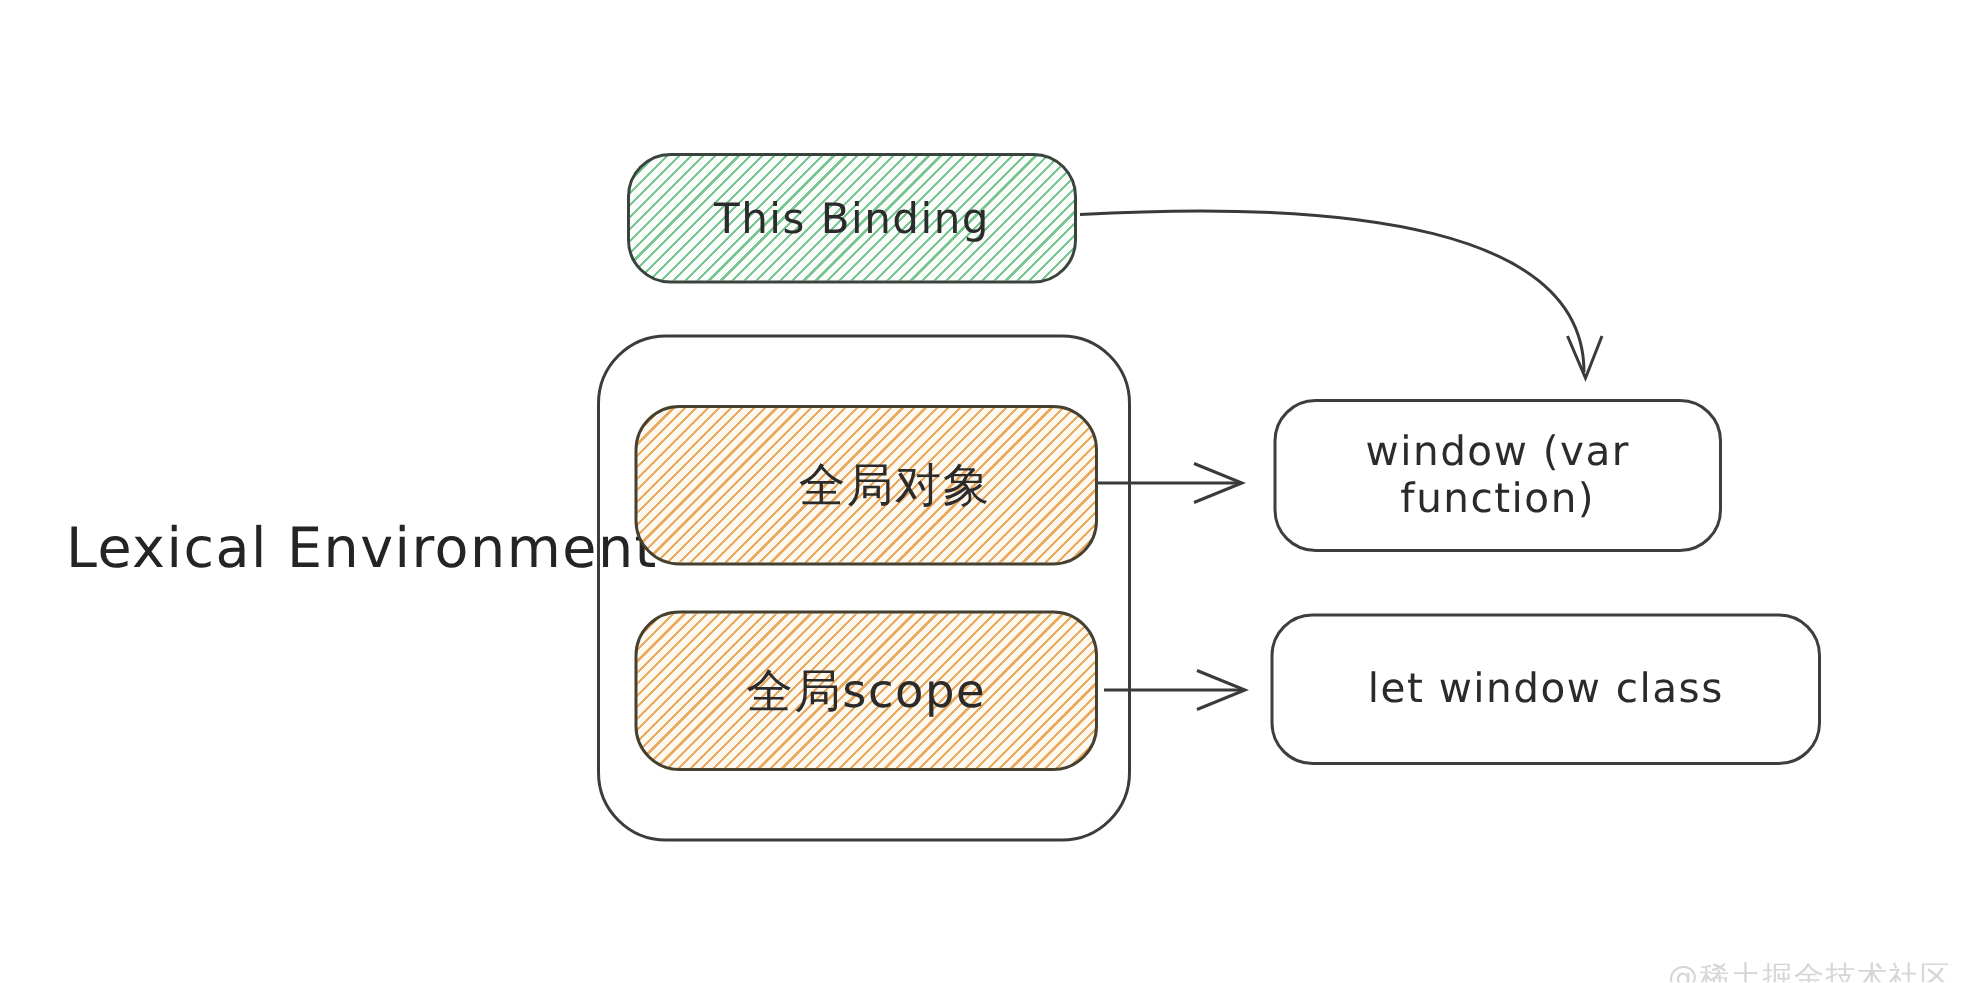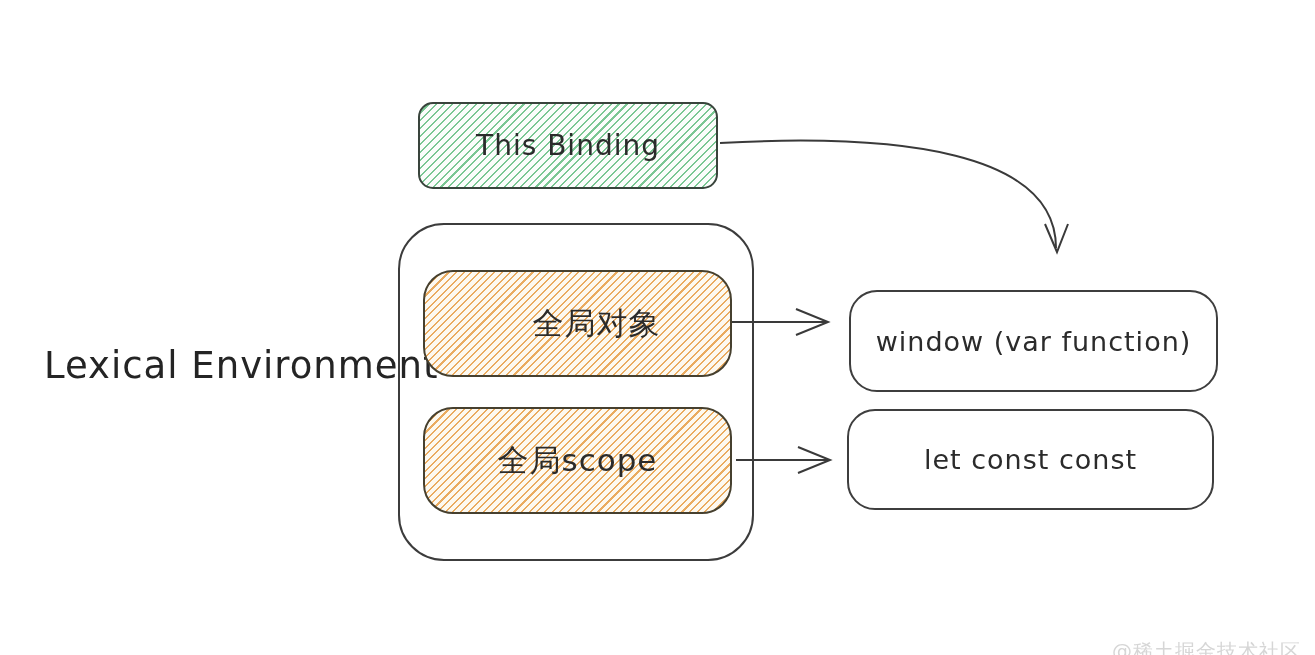--- a/index.html
+++ b/index.html
@@ -15,21 +15,21 @@
     position:absolute;
     display:flex;align-items:center;justify-content:center;
     box-sizing:border-box;
     text-align:center;
   }
   .node span{display:block;}
   
   .green-node{
     left:418px;top:102px;width:300px;height:87px;
     border:2.2px solid #39443c;
-    border-radius:15px;
+    border-radius:29px;
     background-color:#fbfdfb;
     background-image:repeating-linear-gradient(135deg,
       rgba(116,196,142,0.95) 0px, rgba(116,196,142,0.95) 1.5px,
       rgba(255,255,255,0) 1.5px, rgba(255,255,255,0) 5.6px);
     font-size:28px;
     letter-spacing:1px;
   }
   
   .container-box{
     position:absolute;
@@ -55,21 +55,21 @@
   .orange-one{top:270px;padding-left:38px;}
   .orange-two{top:407px;text-align:right;}
   
   .white-node{
     border:2px solid #3e3e3e;
     border-radius:28px;
     background:#ffffff;
     font-size:27px;
     letter-spacing:1px;
   }
-  .white-one{left:849px;top:266px;width:369px;height:102px;margin-top:24px;}
+  .white-one{left:849px;top:266px;width:299px;height:102px;}
   .white-two{left:847px;top:409px;width:367px;height:101px;}
   
   .lex-label{
     position:absolute;
     left:44px;top:344px;width:345px;
     font-size:37px;
     letter-spacing:1px;
     color:#242424;
     white-space:nowrap;
   }
@@ -124,18 +124,18 @@
 
   <div class="node orange-node orange-two">
     <span>全局scope</span>
   </div>
 
   <div class="node white-node white-one">
     <span>window (var function)</span>
   </div>
 
   <div class="node white-node white-two">
-    <span>let const const</span>
+    <span>let window class</span>
   </div>
 
   <div class="watermark" style="color: rgb(214, 214, 214);">@稀土掘金技术社区</div>
 
 </div>
 
 </body></html>

